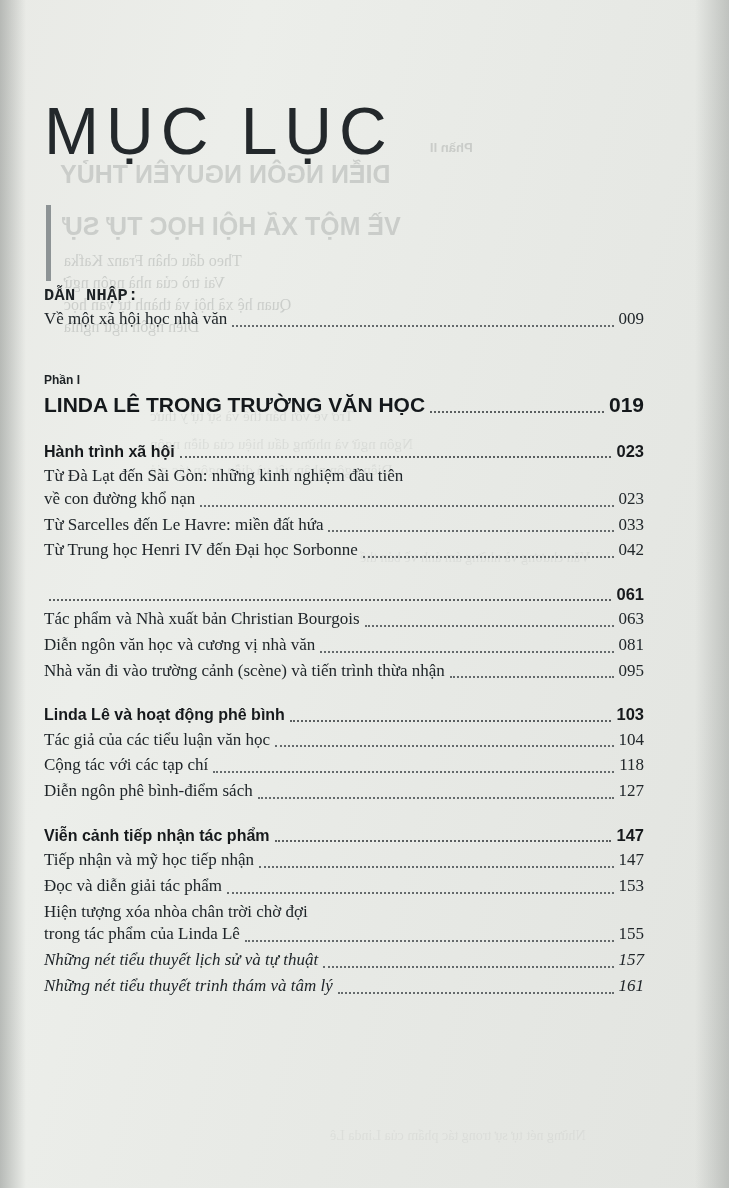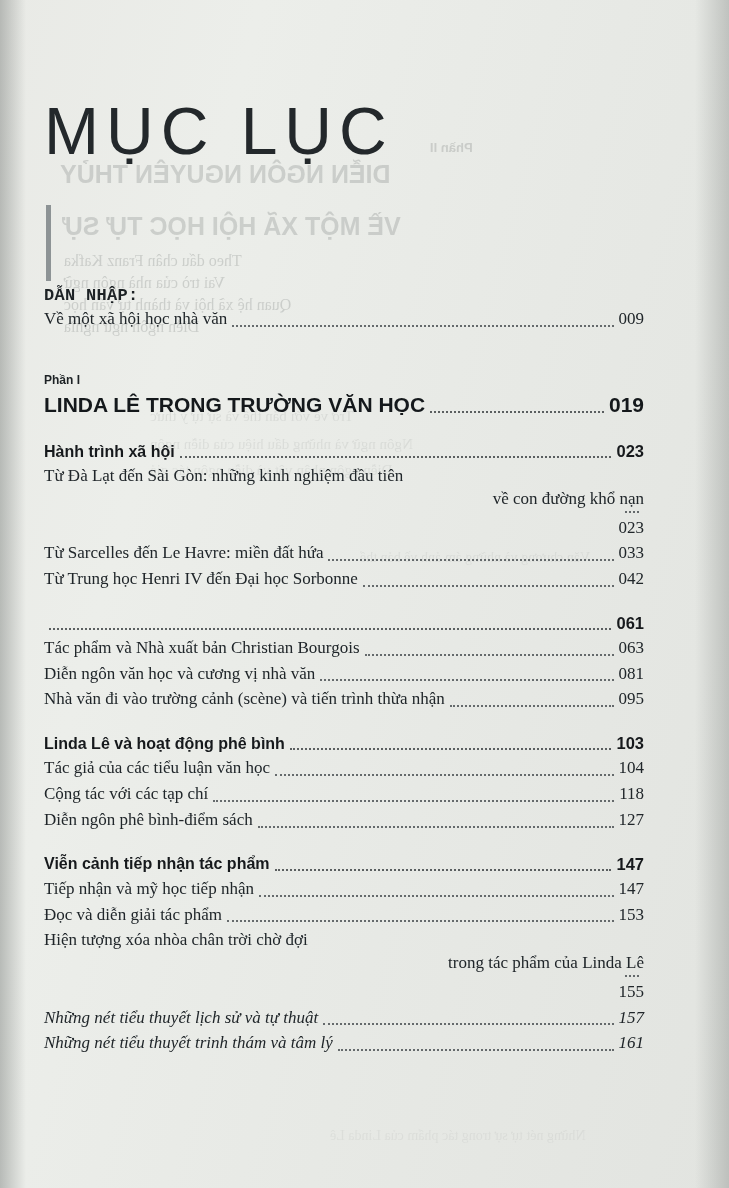--- a/index.html
+++ b/index.html
@@ -112,21 +112,21 @@
     white-space: nowrap;
     font-variant-numeric: tabular-nums;
   }
 
   .row.sub { font-size: 17px; }
   .row.sub .label { font-family: "Liberation Serif", serif; }
 
   
   .row.two-line { display: block; margin-top: 3px; }
   .row.two-line .l1 { display: block; }
-  .row.two-line .l2wrap { display: flex; align-items: flex-end; flex-direction: column; }
+  .row.two-line .l2wrap { display: flex; align-items: flex-end; }
   .row.two-line .l2wrap .label { white-space: nowrap; }
 
   
   .row.section {
     font-family: "Liberation Sans", sans-serif;
     font-weight: bold;
     font-size: 16px;
     color: #16191c;
     margin-top: 21px;
   }

